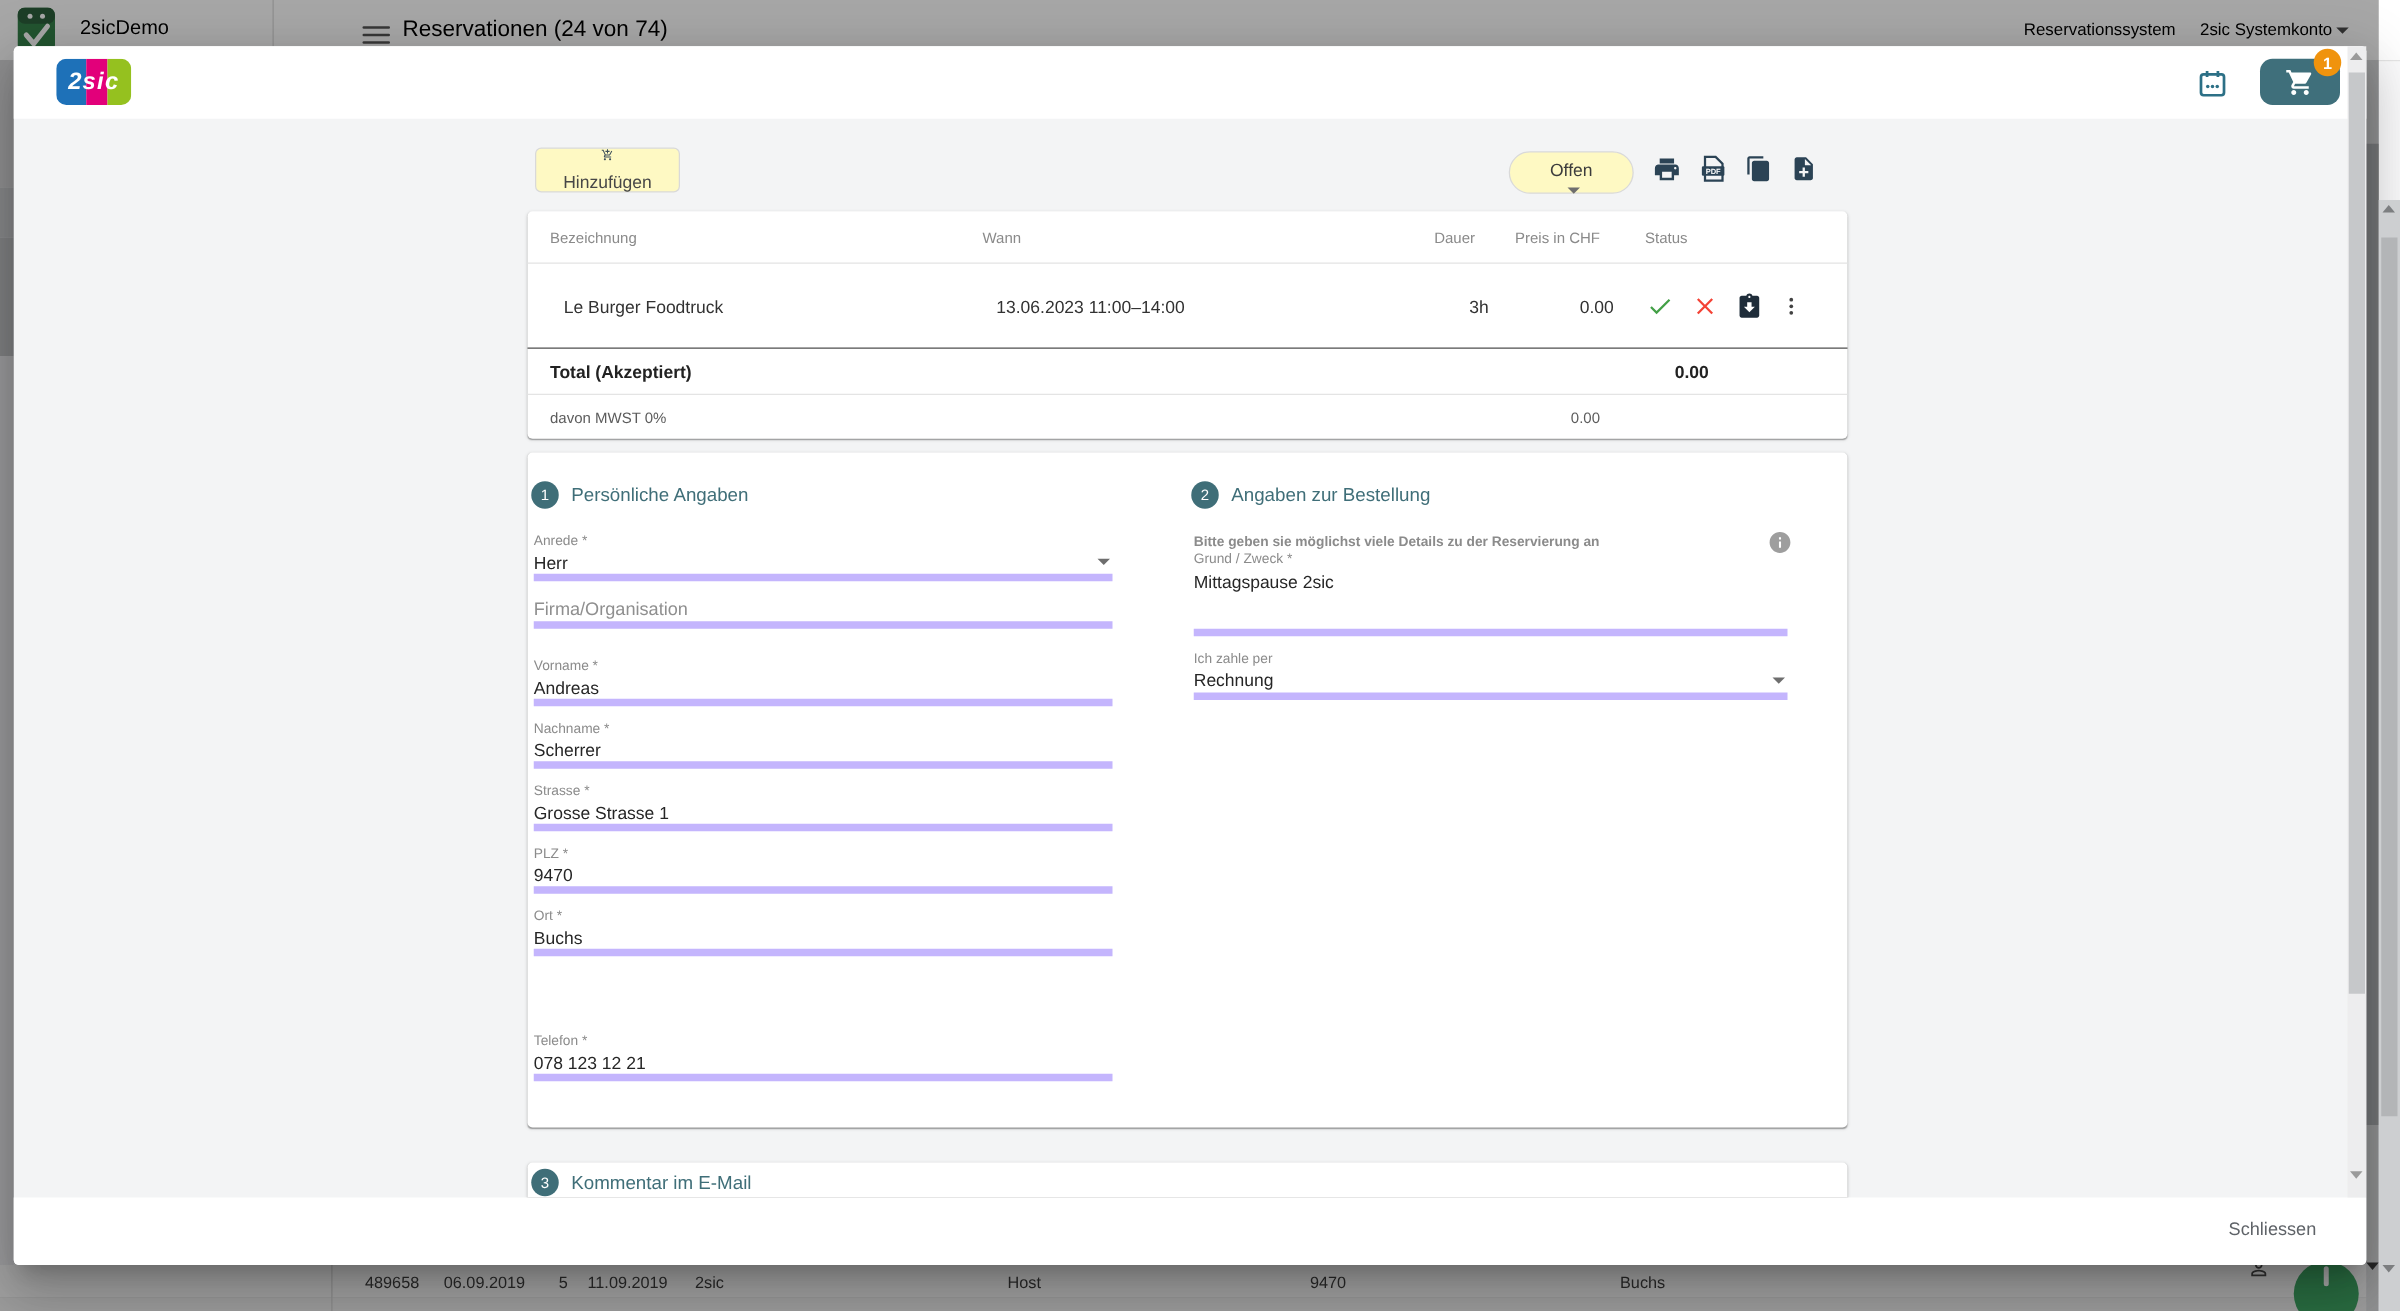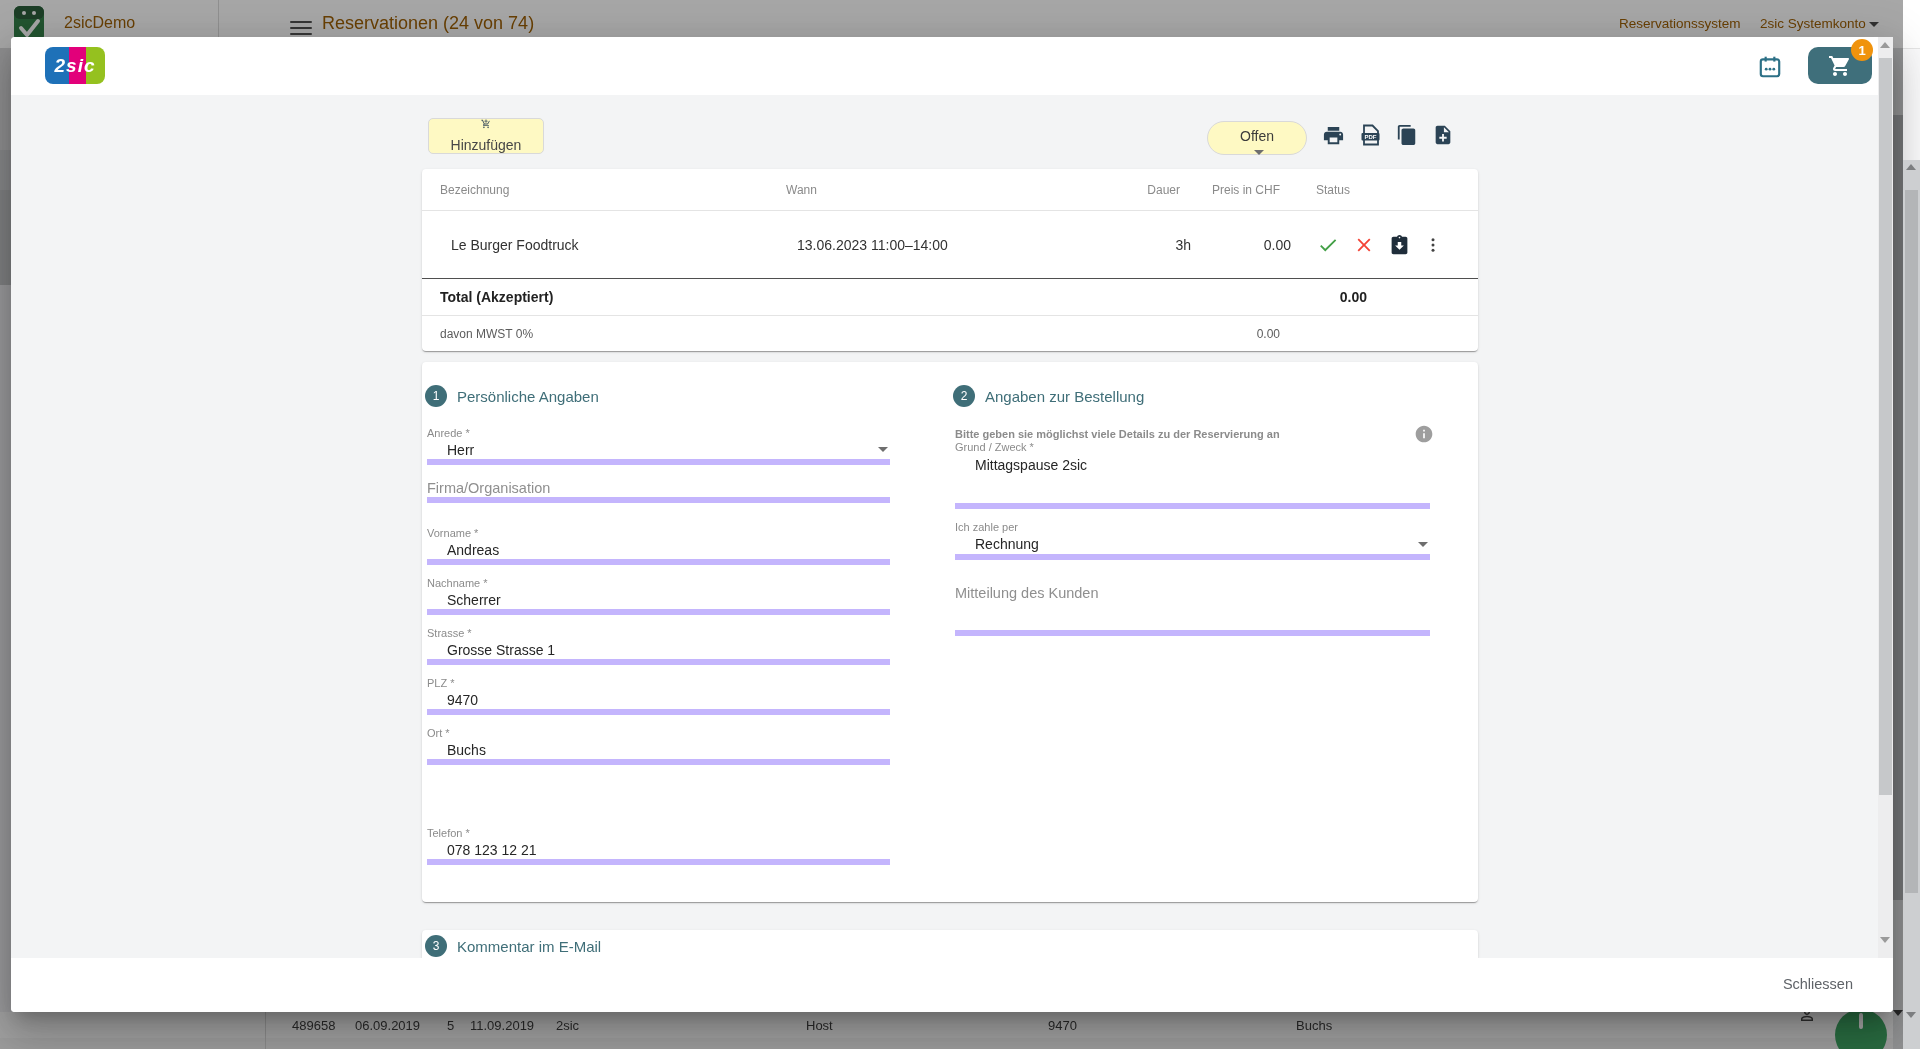--- a/index.html
+++ b/index.html
@@ -1,21 +1,21 @@
 <!DOCTYPE html>
 <html><head>
 <meta charset="utf-8">
 <style>
   html,body{margin:0;padding:0;}
   body{width:1920px;height:1049px;overflow:hidden;position:relative;
        font-family:"Liberation Sans",sans-serif;background:#fbfbfc;}
   .abs{position:absolute;}
   
   #bg-topbar{position:absolute;left:0;top:0;width:1920px;height:48px;background:#ffffff;border-bottom:1px solid #e6e6e6;}
-  .bg-text{color:#a16207;}
+  .bg-text{color:#000000;}
   #bg-divider{position:absolute;left:218px;top:0;width:1px;height:48px;background:#dcdcdc;}
   .hamburger span{display:block;width:22px;height:2px;background:#555;margin:4px 0;border-radius:1px;}
   #bg-bottomrow{position:absolute;left:0;top:1012px;width:1920px;height:26px;background:#f7f7f7;border-bottom:1px solid #c9c9c9;}
   #bg-bottomband{position:absolute;left:0;top:1038px;width:1920px;height:11px;background:#f0f0f0;}
   .bg-cell{position:absolute;top:1018px;font-size:13px;color:#3f3f3f;}
   
   #overlay{position:absolute;left:0;top:0;width:1903px;height:1049px;background:rgba(0,0,0,0.345);}
   
   #dialog{position:absolute;left:11px;top:37px;width:1882px;height:975px;background:#f3f4f5;border-radius:4px;
           box-shadow:0 11px 15px -7px rgba(0,0,0,.2),0 24px 38px 3px rgba(0,0,0,.14),0 9px 46px 8px rgba(0,0,0,.12);}
@@ -52,21 +52,21 @@
   .c-right{text-align:right;}
   .c-status{padding-left:36px;}
   .statusicons{display:flex;align-items:center;gap:14px;padding-left:26px;}
   
   .sec-head{position:absolute;display:flex;align-items:center;gap:10px;}
   .sec-num{width:22px;height:22px;border-radius:50%;background:#3f6e78;color:#fff;font-size:12px;
            display:flex;align-items:center;justify-content:center;}
   .sec-title{font-size:15px;color:#3f6e78;}
   .fld{position:absolute;border-bottom:6px solid #c4b5fd;box-sizing:content-box;}
   .fld .lab{position:absolute;left:0;top:0;font-size:11px;color:#8b8b8b;white-space:nowrap;}
-  .fld .val{position:absolute;left:0;top:15px;font-size:14px;color:#262626;white-space:nowrap;margin-left:20px;}
+  .fld .val{position:absolute;left:0;top:15px;font-size:14px;color:#262626;white-space:nowrap;}
   .fld .ph{position:absolute;left:0;font-size:14.5px;color:#8f8f8f;white-space:nowrap;}
   .caret{width:0;height:0;border-left:5px solid transparent;border-right:5px solid transparent;border-top:5px solid #6e6e6e;}
   
   #modal-scroll{position:absolute;left:1867px;top:0;width:15px;height:921px;background:#ededee;}
   #modal-thumb{position:absolute;left:1px;top:21px;width:13px;height:737px;background:#c6c8ca;}
   .arr-up{width:0;height:0;border-left:5px solid transparent;border-right:5px solid transparent;border-bottom:6px solid #9a9a9a;position:absolute;left:2px;}
   .arr-dn{width:0;height:0;border-left:5px solid transparent;border-right:5px solid transparent;border-top:6px solid #9a9a9a;position:absolute;left:2px;}
   #page-scroll-dim{position:absolute;left:1893px;top:48px;width:10px;height:1001px;background:#dcdddf;}
   #page-scroll-dim .thumb{position:absolute;left:0;top:67px;width:10px;height:785px;background:#b2b4b7;}
   #browser-scroll{position:absolute;left:1903px;top:160px;width:17px;height:889px;background:#cdcfd1;}
@@ -278,23 +278,20 @@
       <div class="val" style="top:29px;">Mittagspause 2sic</div>
     </div>
     <svg class="abs" style="left:992px;top:62px;cursor:pointer;" width="20" height="20" viewBox="0 0 24 24" fill="#9e9e9e">
       <path d="M12 2C6.5 2 2 6.5 2 12s4.5 10 10 10 10-4.5 10-10S17.5 2 12 2zm1 15h-2v-6h2v6zm0-8h-2V7h2v2z"></path>
     </svg>
     <div class="fld" style="left:533px;top:159px;width:475px;height:33px;">
       <div class="lab">Ich zahle per</div>
       <div class="val">Rechnung</div>
       <div class="caret abs" style="right:2px;top:21px;"></div>
     </div>
-    <div class="fld" style="left:533px;top:223px;width:475px;height:45px;">
-      <div class="ph" style="top:0;">Mitteilung des Kunden</div>
-    </div>
   </div>
 
   <div class="card" style="top:893px;height:28px;overflow:hidden;border-radius:4px 4px 0 0;">
     <div class="sec-head" style="left:3px;top:5px;position:absolute;">
       <div class="sec-num">3</div>
       <div class="sec-title">Kommentar im E-Mail</div>
     </div>
   </div>
 
   <div id="dlg-footer">

